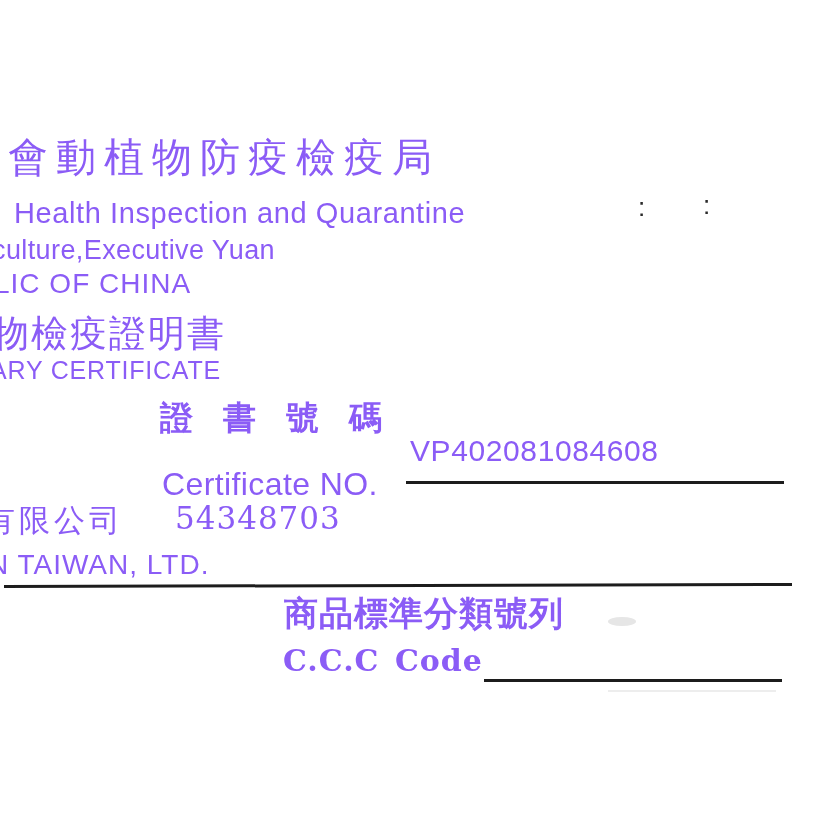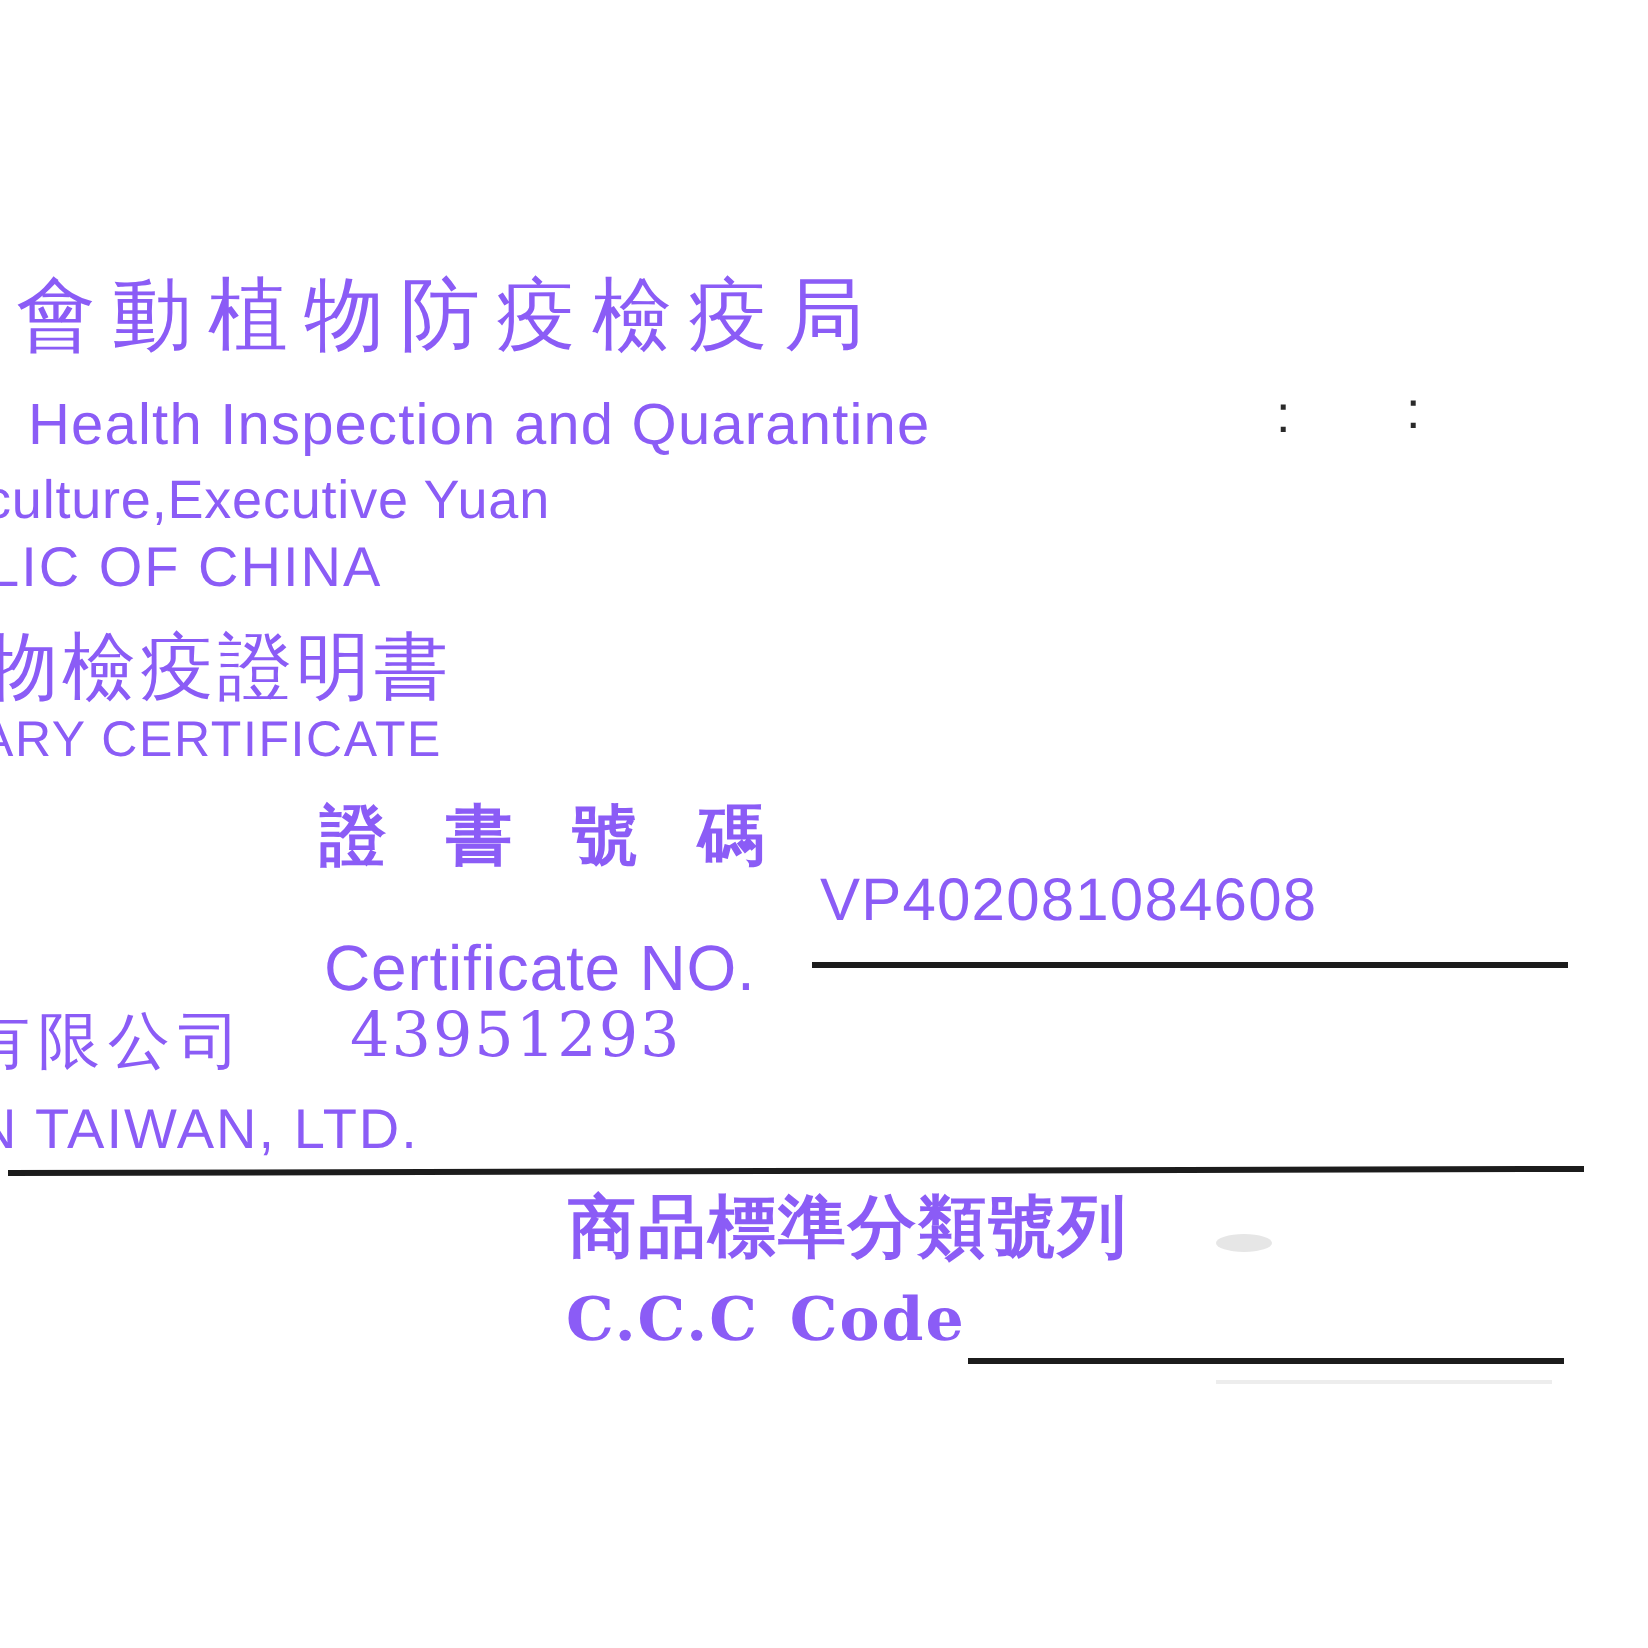--- a/index.html
+++ b/index.html
@@ -95,21 +95,21 @@
 
   <div class="t zh title-zh">物檢疫證明書</div>
   <div class="t en title-en">ARY CERTIFICATE</div>
 
   <div class="t zh-bold certno-zh">證書號碼</div>
   <div class="t en certno-label">Certificate NO.</div>
   <div class="t en certno-value">VP402081084608</div>
   <div class="rule certno-underline"></div>
 
   <div class="t zh company-zh">有限公司</div>
-  <div class="t serif company-regno">43951293</div>
+  <div class="t serif company-regno">54348703</div>
   <div class="t en company-en">N TAIWAN, LTD.</div>
 
   <div class="rule section-rule"></div>
 
   <div class="t zh-bold ccc-zh">商品標準分類號列</div>
   <div class="t serif ccc-label">C.C.C Code</div>
   <div class="rule ccc-underline"></div>
 
   <div class="smudge"></div>
   <div class="ghost-line"></div>

